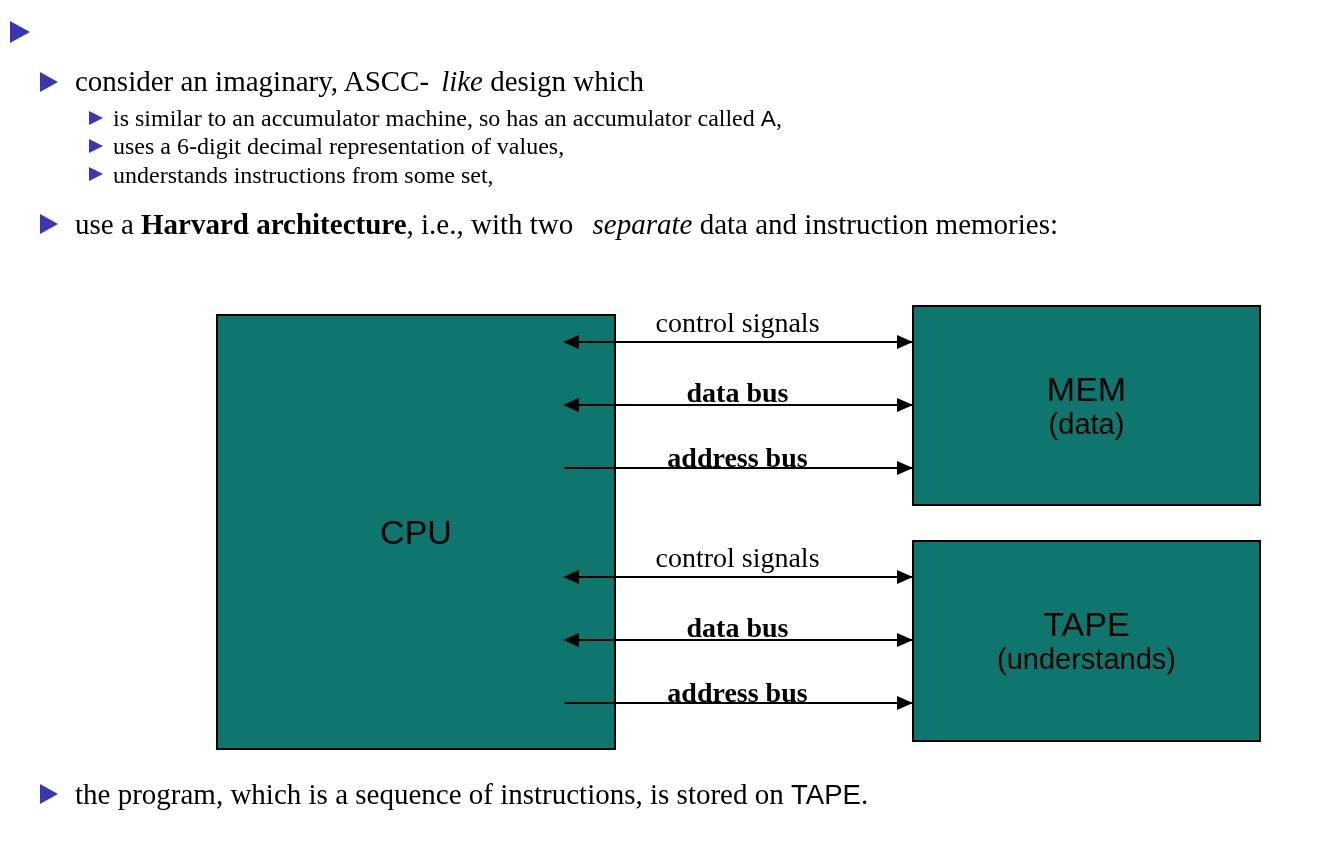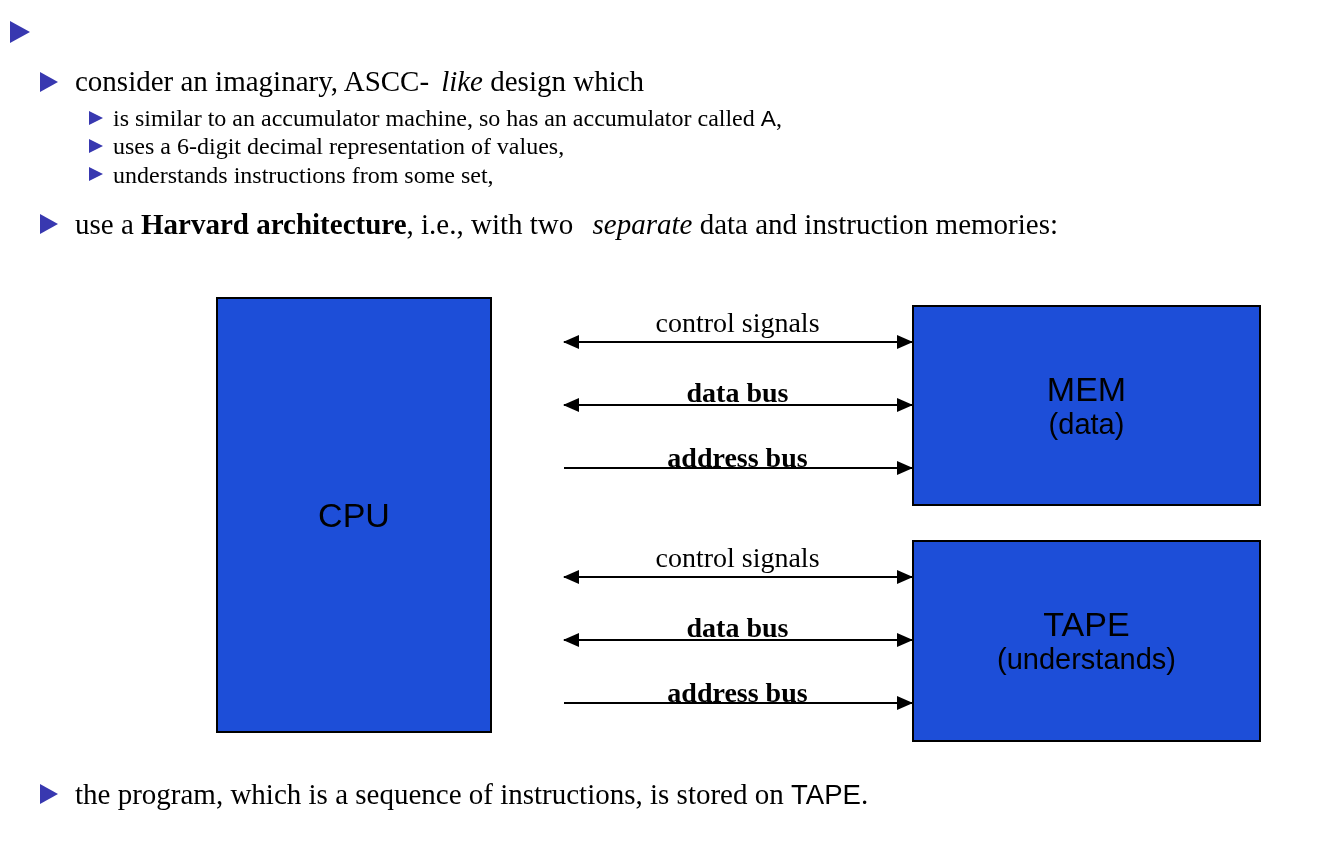--- a/index.html
+++ b/index.html
@@ -22,21 +22,21 @@
   .bold{font-weight:bold;}
   .sf{font-family:"Liberation Sans", sans-serif;font-size:0.95em;}
   
   .tri{position:absolute;width:0;height:0;border-style:solid;border-color:transparent transparent transparent var(--c-bullet,#3838b0);}
   .tri.b1{border-width:11px 0 11px 20px;}
   .tri.b2{border-width:10px 0 10px 18px;}
   .tri.b3{border-width:7px 0 7px 14px;}
   
   .box{position:absolute;border:2px solid #000;box-sizing:border-box;
        display:flex;flex-direction:column;align-items:center;justify-content:center;
-       background:#1d4ed8;}
+       background:#0f766e;}
   .box-main{font-family:"Liberation Sans", sans-serif;font-size:34px;line-height:37px;}
   .box-sub{font-family:Liberation Sans, sans-serif;font-size:29px;line-height:33px;}
   .bus-label{position:absolute;left:563px;width:349px;text-align:center;
              font-size:28px;line-height:33px;white-space:pre;margin-top:15px;}
   .arrow{position:absolute;left:564px;width:348px;height:2px;background:#000;}
   .arrow::after{content:"";position:absolute;right:-1px;top:-6px;width:0;height:0;
                 border-left:16px solid #000;border-top:7px solid transparent;border-bottom:7px solid transparent;}
   .arrow.double::before{content:"";position:absolute;left:-1px;top:-6px;width:0;height:0;
                 border-right:16px solid #000;border-top:7px solid transparent;border-bottom:7px solid transparent;}
 </style>
@@ -55,21 +55,21 @@
 
   <span class="tri b3" style="left:89px;top:139px"></span>
   <div class="line l3" style="left:113px;top:131px">uses a 6-digit decimal representation of values,</div>
 
   <span class="tri b3" style="left:89px;top:167px"></span>
   <div class="line l3" style="left:113px;top:160px">understands instructions from some set,</div>
 
   <span class="tri b2" style="left:40px;top:214px"></span>
   <div class="line l2" style="left:75px;top:205px"><span>use a </span><span class="bold">Harvard architecture</span><span>, i.e., with two </span><span class="em">separate</span><span> data and instruction memories:</span></div>
 
-  <div class="box" style="left:216px;top:297px;width:276px;height:436px">
+  <div class="box" style="left:216px;top:314px;width:400px;height:436px">
     <div class="box-main">CPU</div>
   </div>
 
   <div class="box" style="left:912px;top:305px;width:349px;height:201px">
     <div class="box-main">MEM</div>
     <div class="box-sub">(data)</div>
   </div>
 
   <div class="box" style="left:912px;top:540px;width:349px;height:202px">
     <div class="box-main">TAPE</div>

